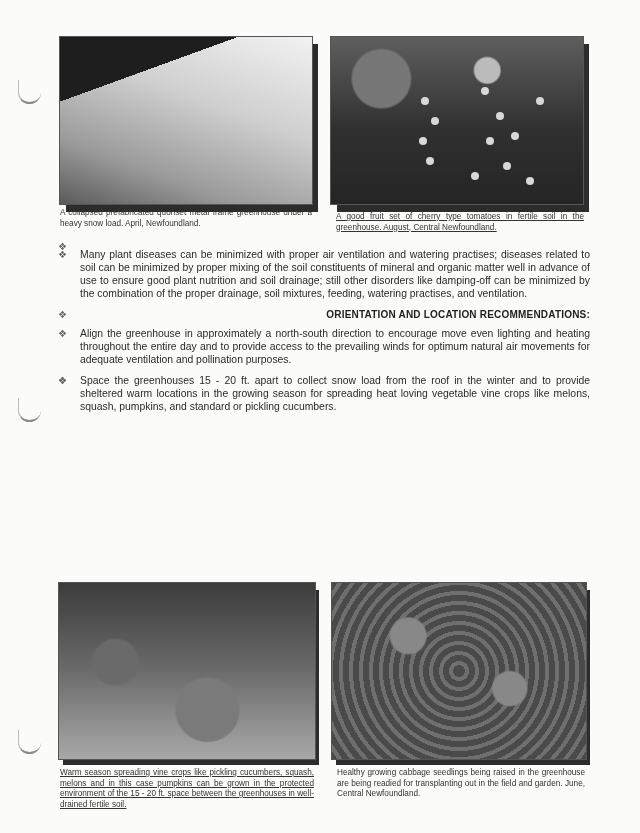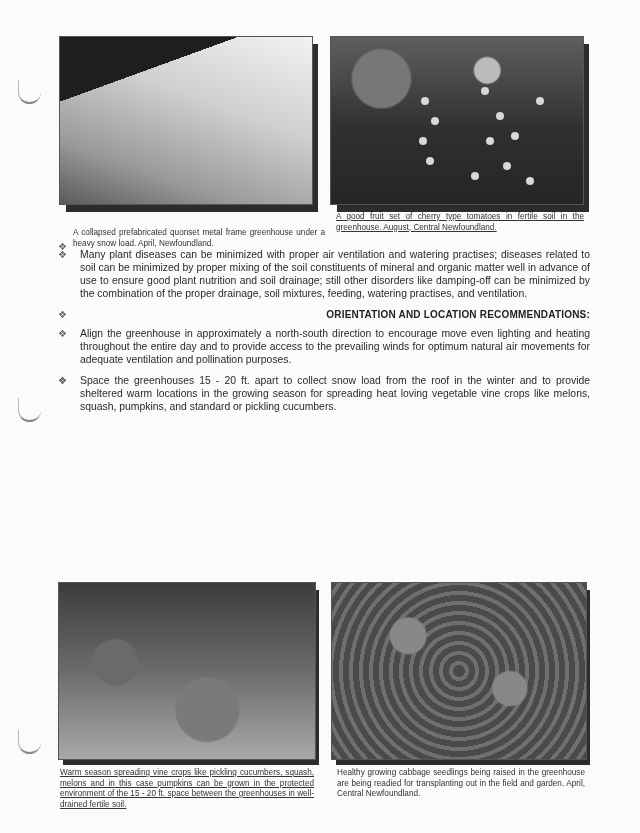--- a/index.html
+++ b/index.html
@@ -35,21 +35,21 @@
 </style>
 </head>
 <body>
 
 <div class="hole" style="top:80px;"></div>
 <div class="hole" style="top:398px;"></div>
 <div class="hole" style="top:730px;"></div>
 
 <div class="shadow" style="left:66px;top:44px;width:252px;height:168px;"></div>
 <div class="photo p1" style="left:59px;top:36px;width:252px;height:167px;"></div>
-<div class="caption" style="left:60px;top:228px;width:252px;margin-left:13px;">A collapsed prefabricated quonset metal frame greenhouse under a heavy snow load.  April,  Newfoundland.</div>
+<div class="caption" style="left:60px;top:208px;width:252px;">A collapsed prefabricated quonset metal frame greenhouse under a heavy snow load.  April,  Newfoundland.</div>
 
 <div class="shadow" style="left:337px;top:44px;width:252px;height:168px;"></div>
 <div class="photo p2" style="left:330px;top:36px;width:252px;height:167px;">
   <div class="tomato" style="left:90px;top:60px;"></div>
     <div class="tomato" style="left:100px;top:80px;"></div>
   <div class="tomato" style="left:88px;top:100px;"></div>
     <div class="tomato" style="left:95px;top:120px;"></div>
   <div class="tomato" style="left:150px;top:50px;"></div>
     <div class="tomato" style="left:165px;top:75px;"></div>
   <div class="tomato" style="left:155px;top:100px;"></div>
@@ -85,13 +85,13 @@
     <span>Space the greenhouses 15 - 20 ft. apart to collect snow load from the roof in the winter and to provide sheltered warm locations in the growing season for spreading heat loving vegetable vine crops like melons, squash, pumpkins, and standard or pickling cucumbers.</span>
   </div>
 </div>
 
 <div class="shadow" style="left:63px;top:590px;width:256px;height:175px;"></div>
 <div class="photo p3" style="left:58px;top:582px;width:256px;height:176px;"></div>
 <div class="caption" style="left:60px;top:768px;width:254px;text-decoration:underline;">Warm season spreading vine crops like pickling cucumbers, squash, melons and in this case pumpkins can be grown in the protected environment of the 15 - 20 ft. space between the greenhouses in well-drained fertile soil.</div>
 
 <div class="shadow" style="left:336px;top:590px;width:254px;height:175px;"></div>
 <div class="photo p4" style="left:331px;top:582px;width:254px;height:176px;"></div>
-<div class="caption" style="left:337px;top:768px;width:248px;">Healthy growing cabbage seedlings being raised in the greenhouse are being readied for transplanting out in the field and garden.  April, Central Newfoundland.</div>
+<div class="caption" style="left:337px;top:768px;width:248px;">Healthy growing cabbage seedlings being raised in the greenhouse are being readied for transplanting out in the field and garden.  June, Central Newfoundland.</div>
 
 </body></html>

